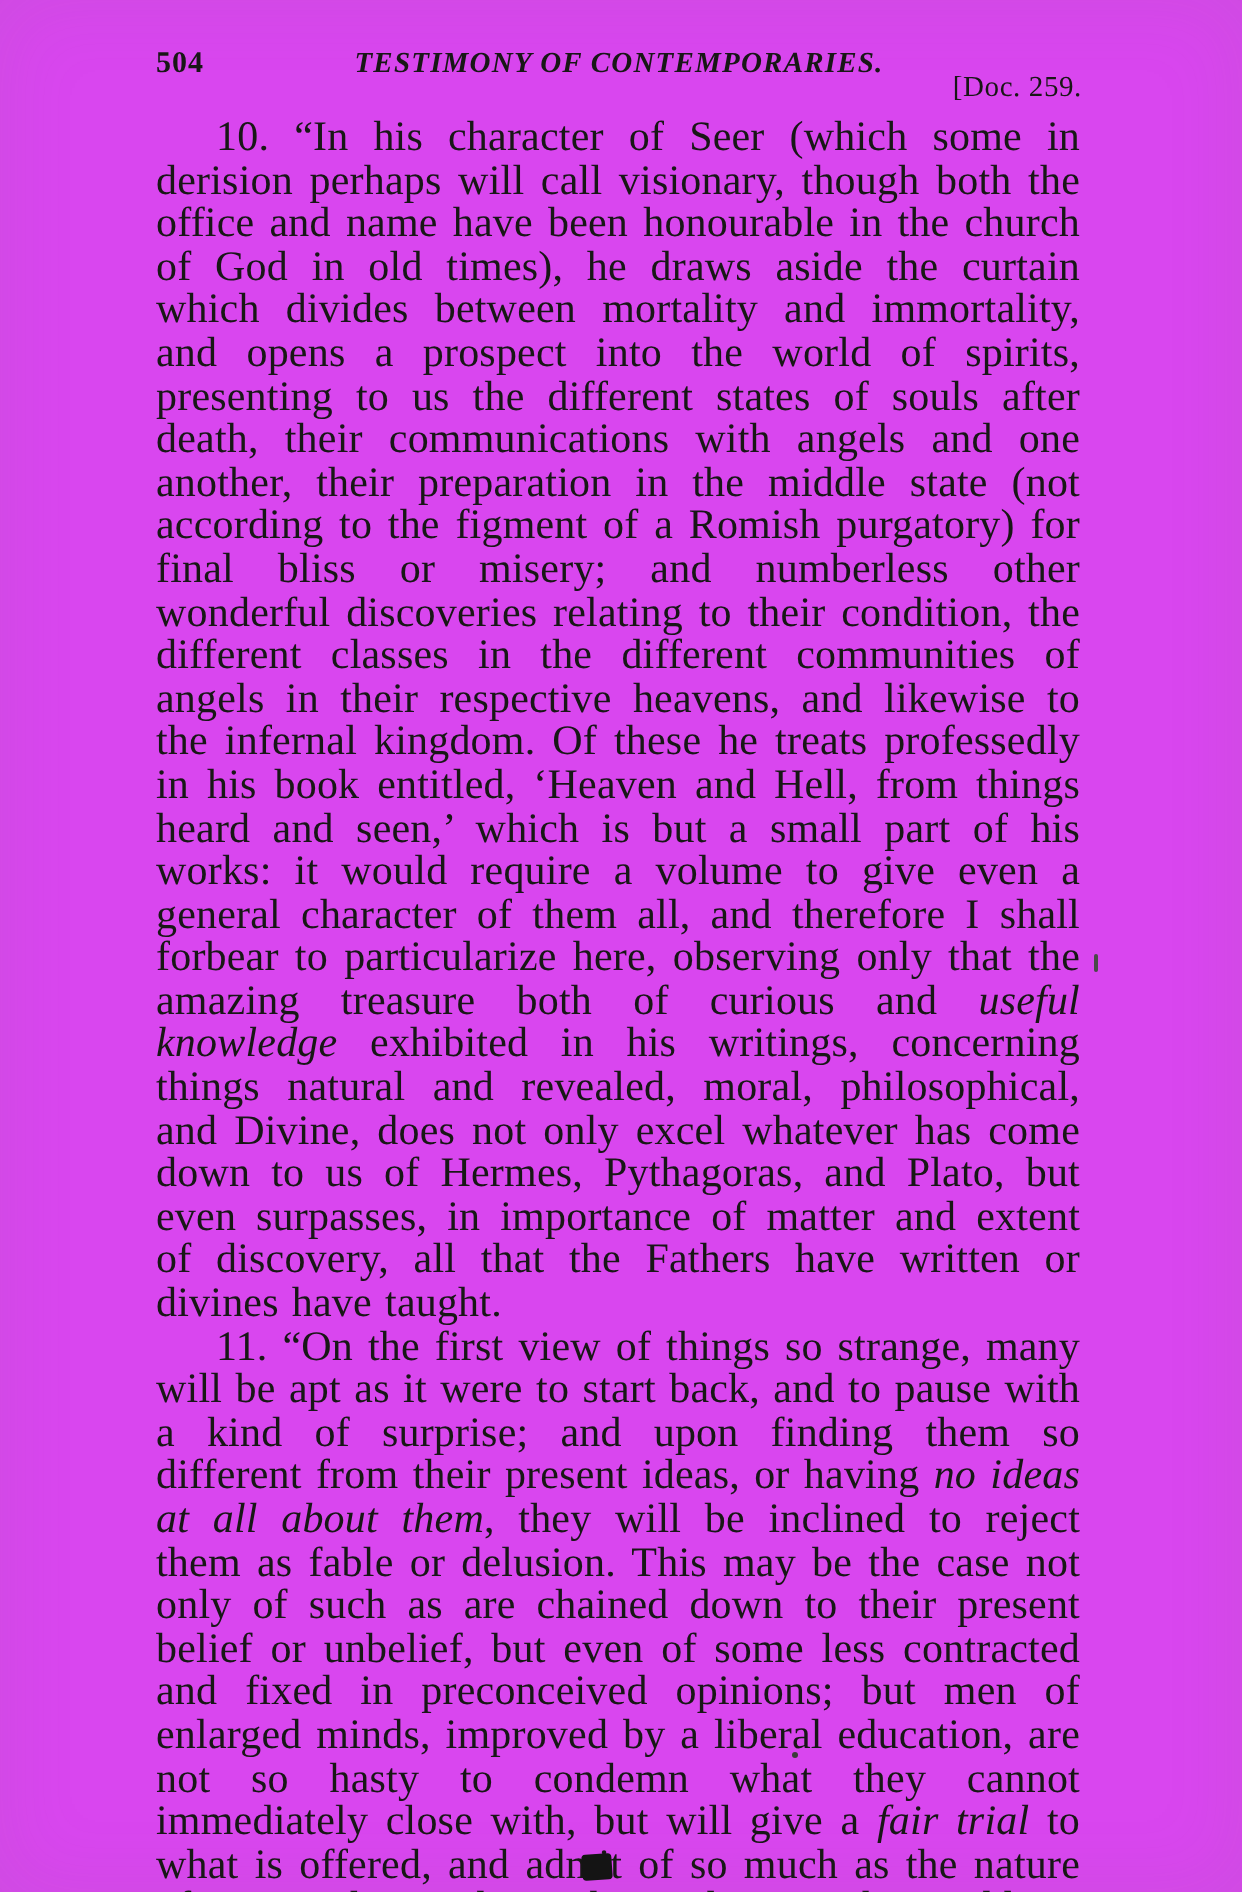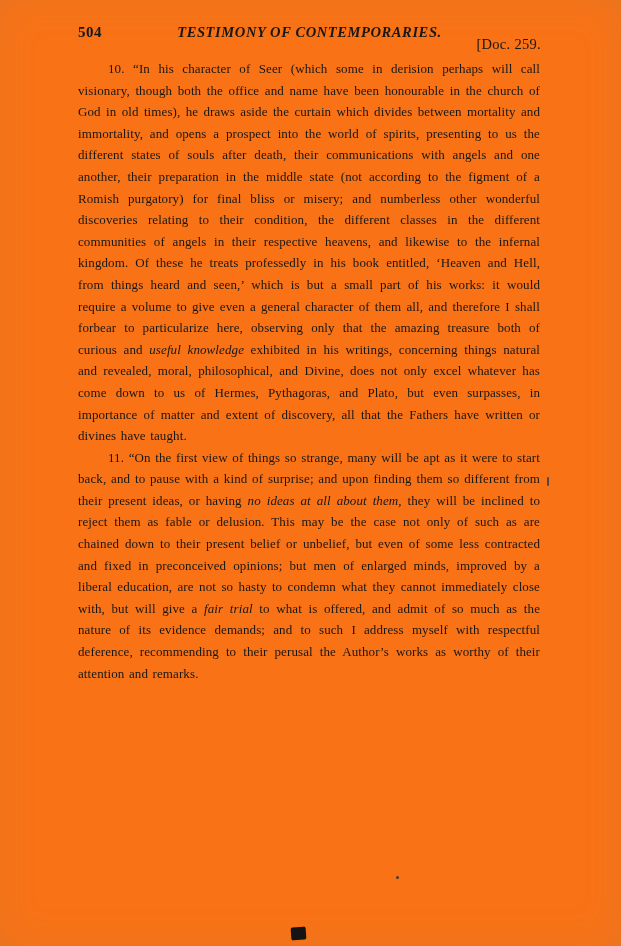--- a/index.html
+++ b/index.html
@@ -5,21 +5,21 @@
   html, body {
     margin: 0;
     padding: 0;
     background: #e9e9e7;
   }
   .page {
     position: relative;
     width: 621px;
     height: 946px;
     margin: 0 auto;
-    background: #f97316;
+    background: #d946ef;
     color: #181716;
     font-family: "Liberation Serif", "DejaVu Serif", serif;
     overflow: hidden;
     box-shadow: inset 0 0 40px rgba(120,120,115,0.12);
   }
   .running-head {
     position: absolute;
     top: 24px;
     left: 78px;
     right: 80px;
@@ -53,21 +53,21 @@
     margin-top: 12px;
   }
   .page-body {
     position: absolute;
     top: 58px;
     left: 78px;
     width: 462px;
   }
   .para {
     margin: 0;
-    font-size: 13px;
+    font-size: 21px;
     line-height: 21.6px;
     text-align: justify;
     text-indent: 30px;
     word-spacing: 1.2px;
     letter-spacing: 0.1px;
   }
   .para em {
     font-style: italic;
   }
   .artifact-bottom {

